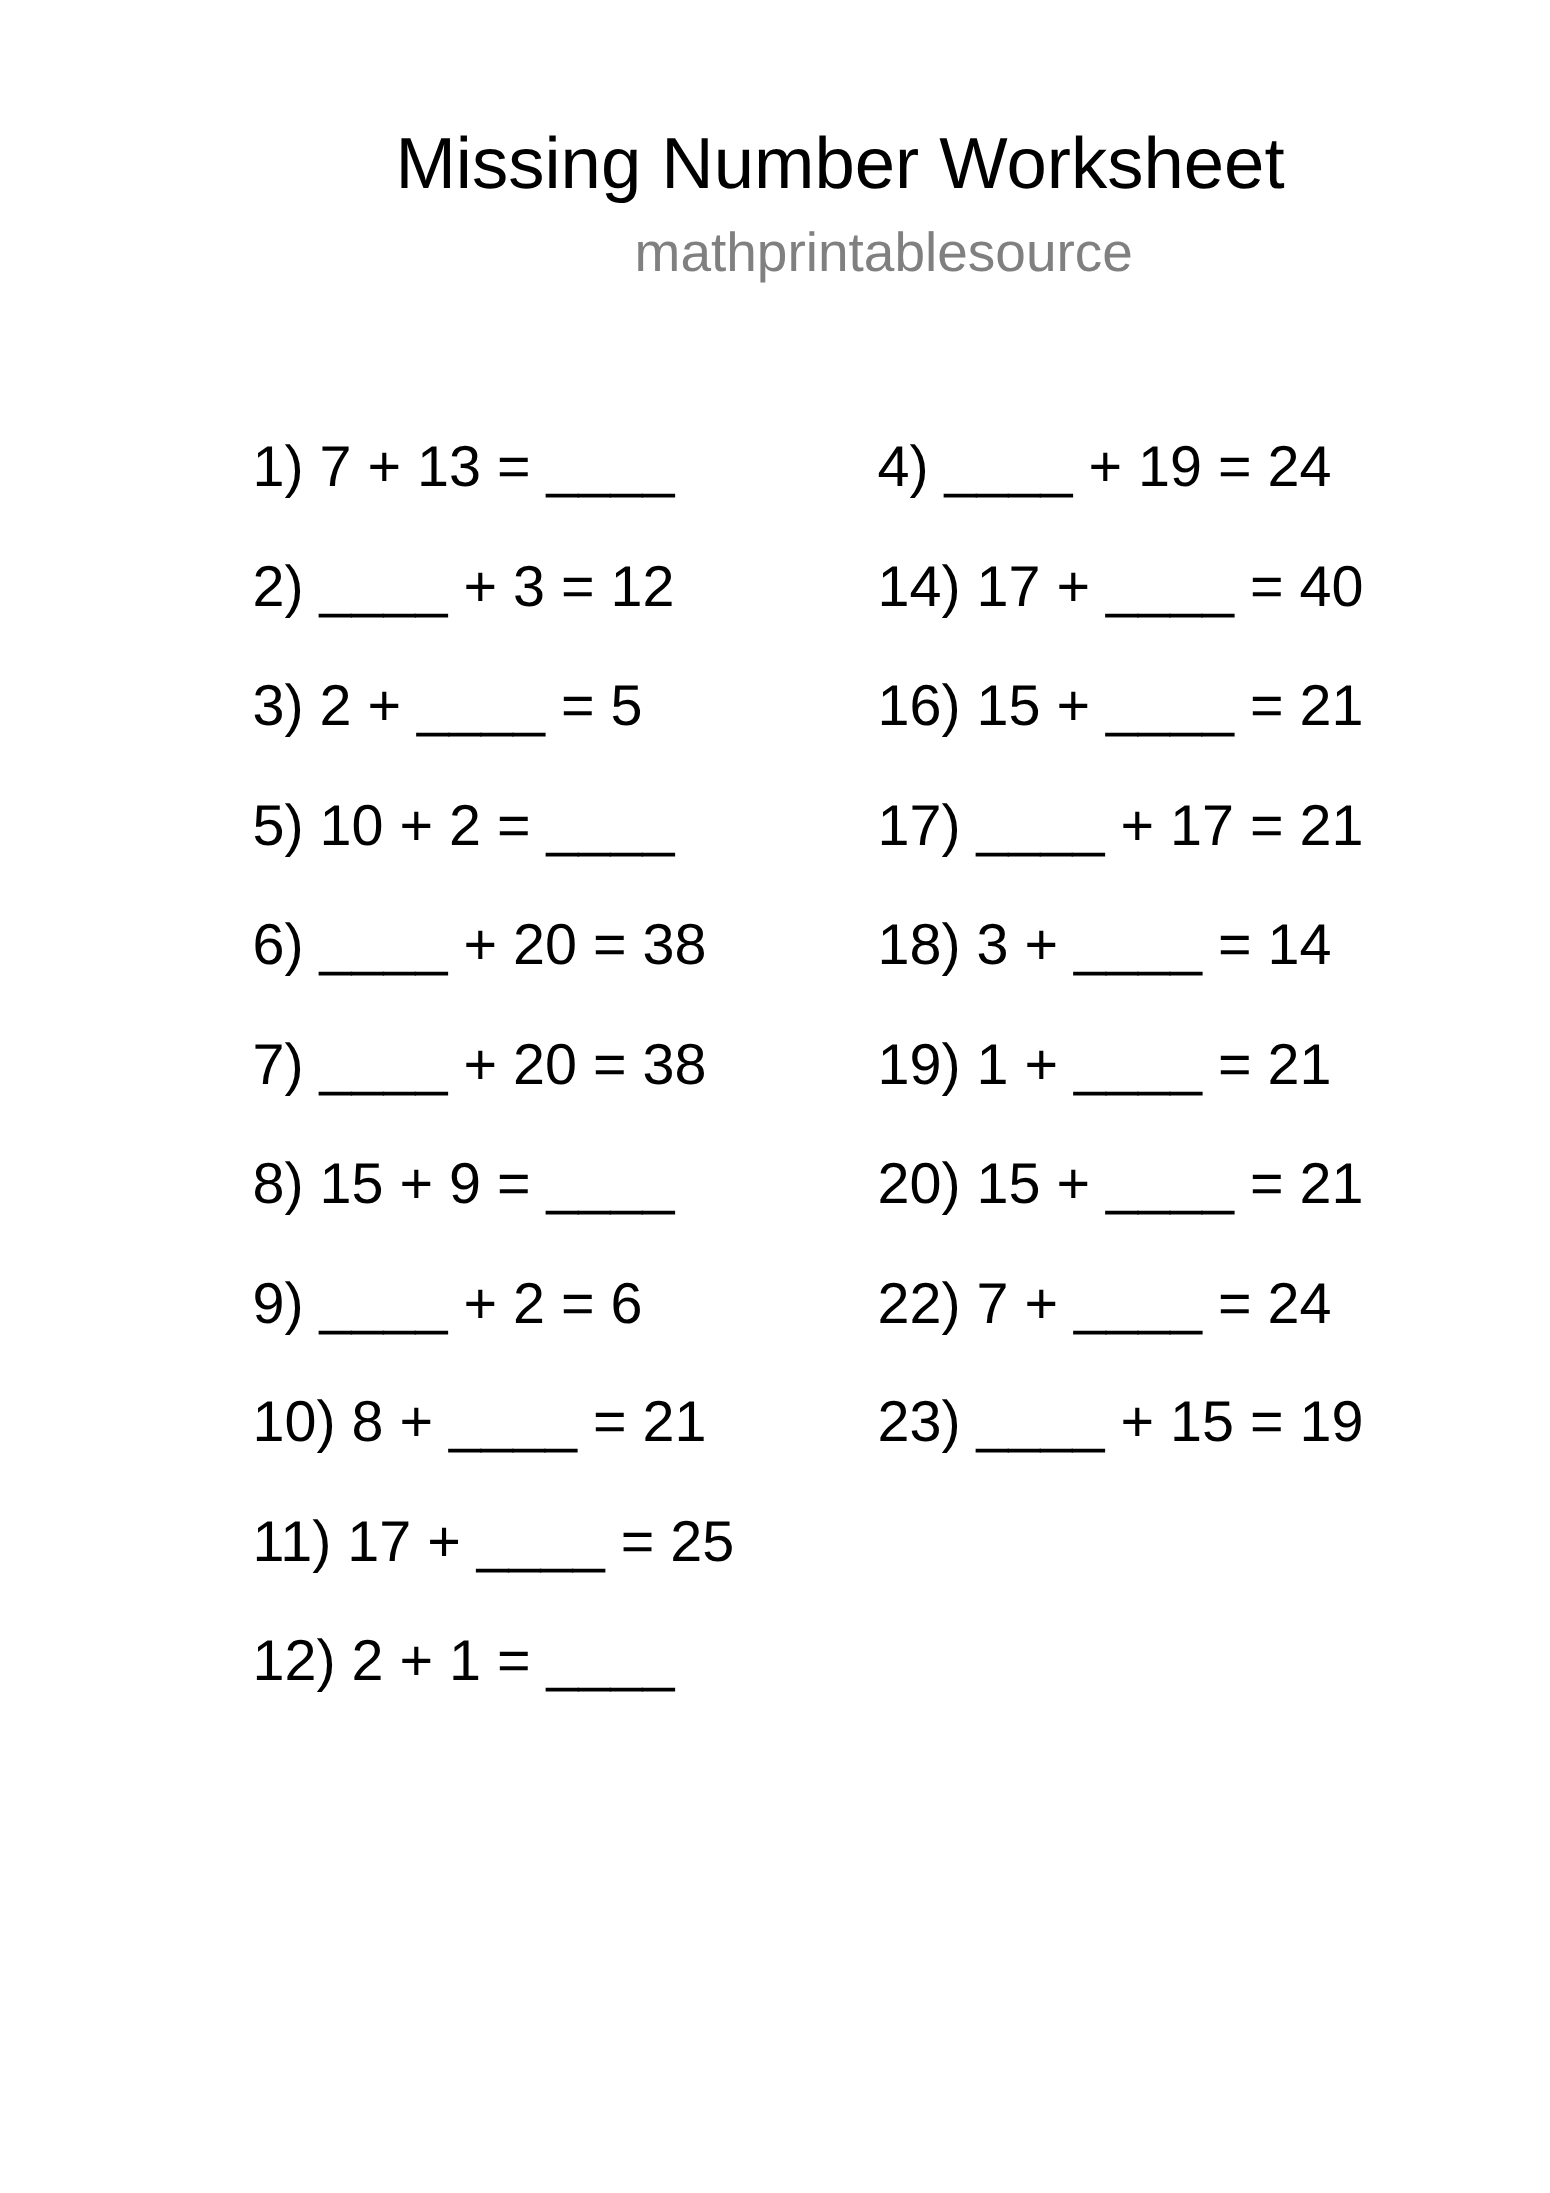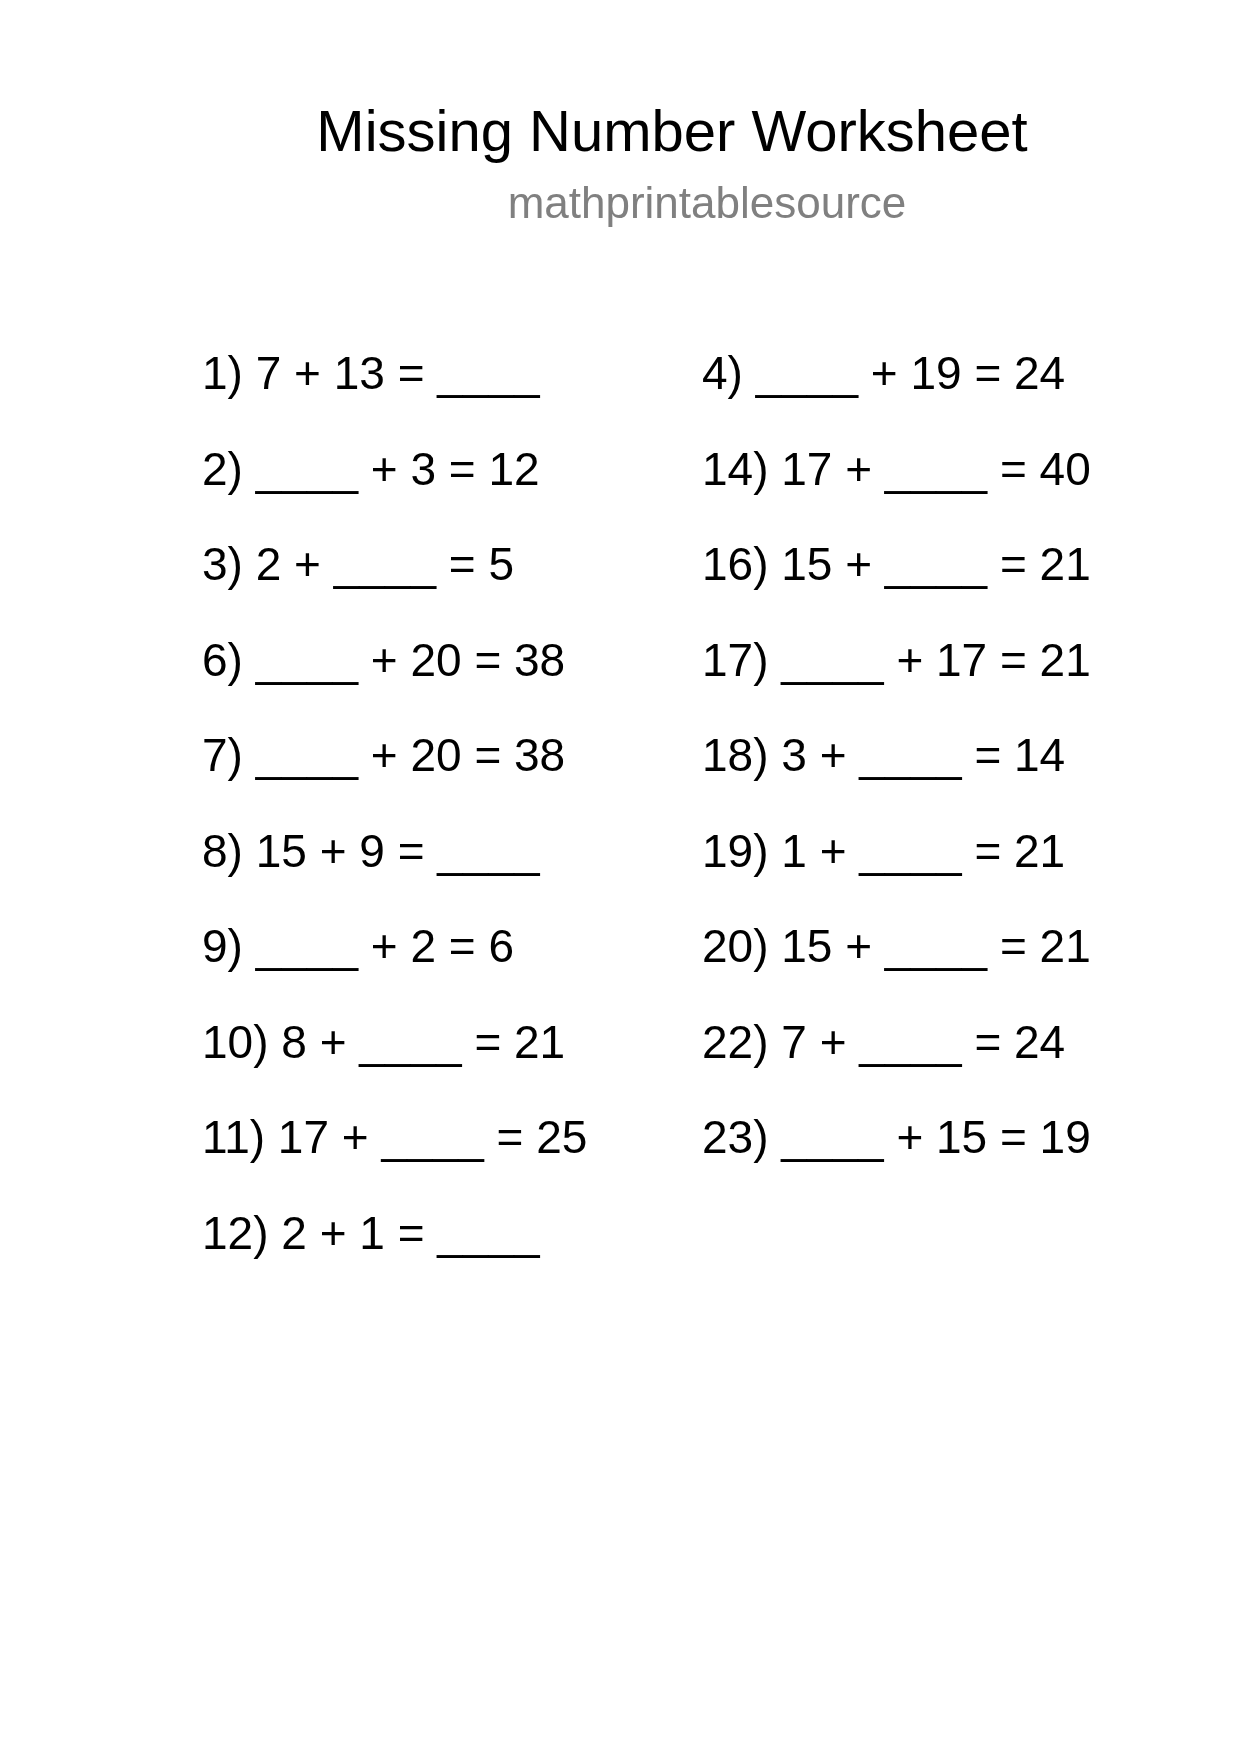--- a/index.html
+++ b/index.html
@@ -55,20 +55,21 @@
 </head>
 <body>
 
 <div class="title">Missing Number Worksheet</div>
 <div class="subtitle">mathprintablesource</div>
 
 <div class="col col-left">
   <div class="problem"><span class="num">1)</span> <span>7 + 13 = ____</span></div>
   <div class="problem"><span class="num">2)</span> <span>____ + 3 = 12</span></div>
   <div class="problem"><span class="num">3)</span> <span>2 + ____ = 5</span></div>
+  <div class="problem"><span class="num">5)</span> <span>10 + 2 = ____</span></div>
   <div class="problem"><span class="num">6)</span> <span>____ + 20 = 38</span></div>
   <div class="problem"><span class="num">7)</span> <span>____ + 20 = 38</span></div>
   <div class="problem"><span class="num">8)</span> <span>15 + 9 = ____</span></div>
   <div class="problem"><span class="num">9)</span> <span>____ + 2 = 6</span></div>
   <div class="problem"><span class="num">10)</span> <span>8 + ____ = 21</span></div>
   <div class="problem"><span class="num">11)</span> <span>17 + ____ = 25</span></div>
   <div class="problem"><span class="num">12)</span> <span>2 + 1 = ____</span></div>
 </div>
 
 <div class="col col-right">

